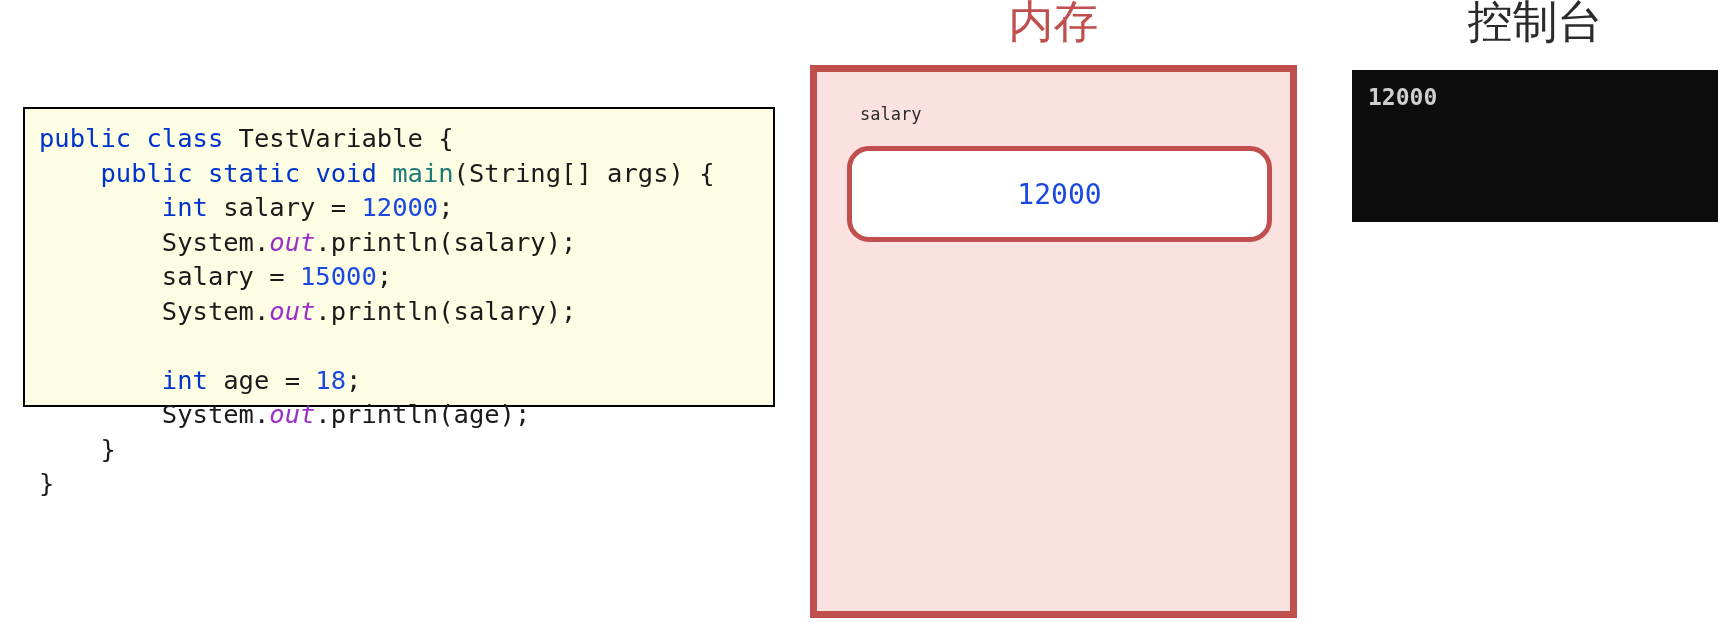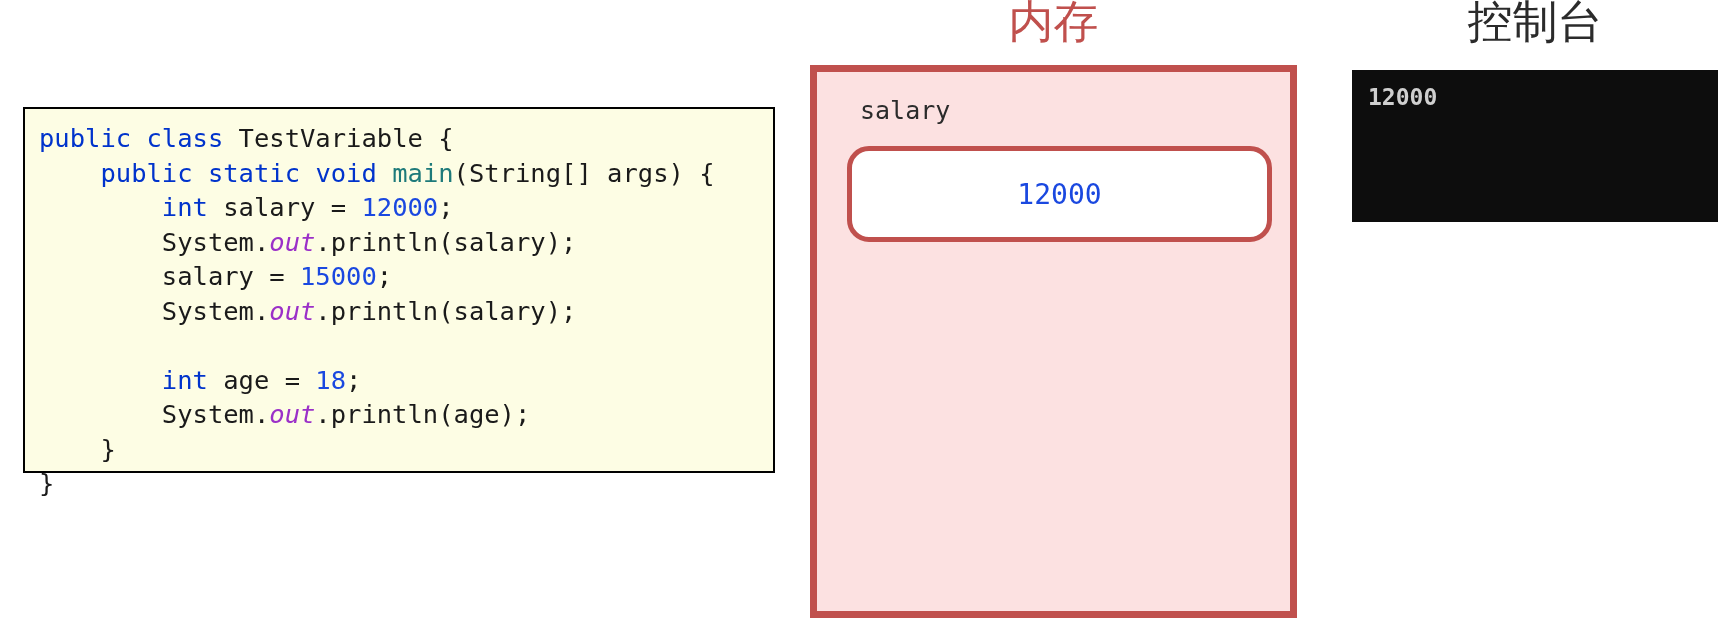--- a/index.html
+++ b/index.html
@@ -14,21 +14,21 @@
     overflow: hidden;
     font-family: "Liberation Sans", sans-serif;
   }
 
   
   #code-panel {
     position: absolute;
     left: 23px;
     top: 107px;
     width: 752px;
-    height: 366px;
+    height: 300px;
     background: #fdfde4;
     border: 2px solid #000000;
     box-sizing: border-box;
   }
   #code-listing {
     margin: 0;
     padding: 12px 0 0 14px;
     font-family: "DejaVu Sans Mono", "Liberation Mono", monospace;
     font-size: 25.5px;
     line-height: 34.5px;
@@ -60,23 +60,23 @@
     top: 65px;
     width: 487px;
     height: 553px;
     background: #fce1e1;
     border: 7px solid #c0504d;
     box-sizing: border-box;
   }
   #memory-var-label {
     position: absolute;
     left: 43px;
-    top: 24px;
+    top: 32px;
     font-family: "DejaVu Sans Mono", "Liberation Mono", monospace;
-    font-size: 25px;
+    font-size: 17px;
     color: #2b2b2b;
   }
   #memory-slot {
     position: absolute;
     left: 30px;
     top: 74px;
     width: 425px;
     height: 96px;
     background: #ffffff;
     border: 5px solid #c0504d;

